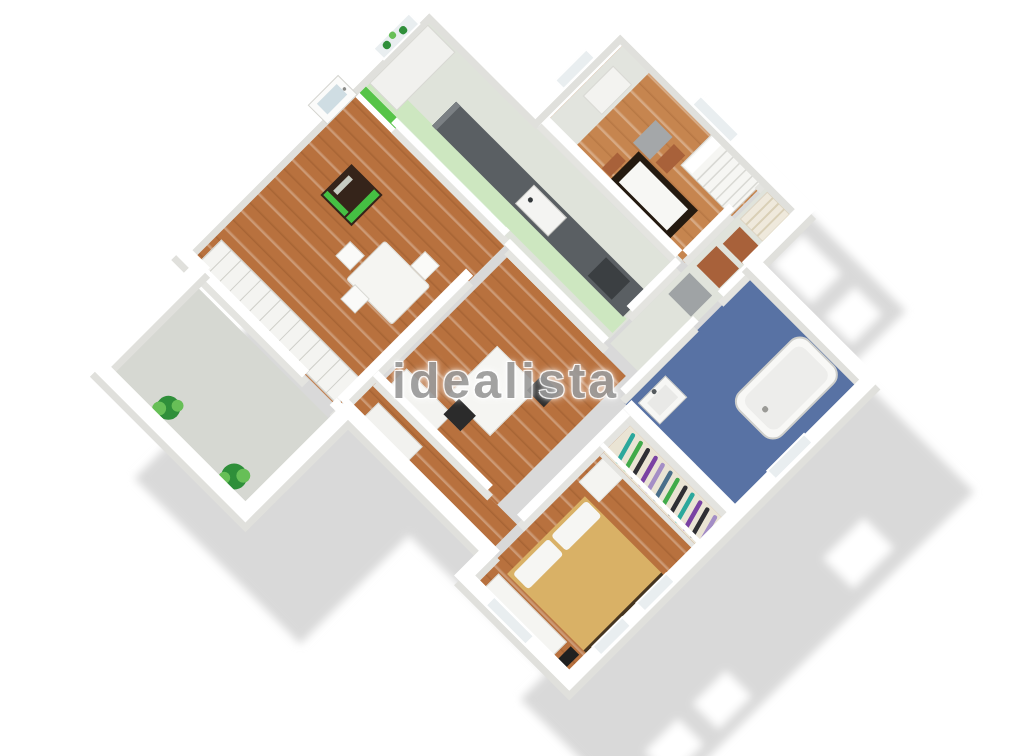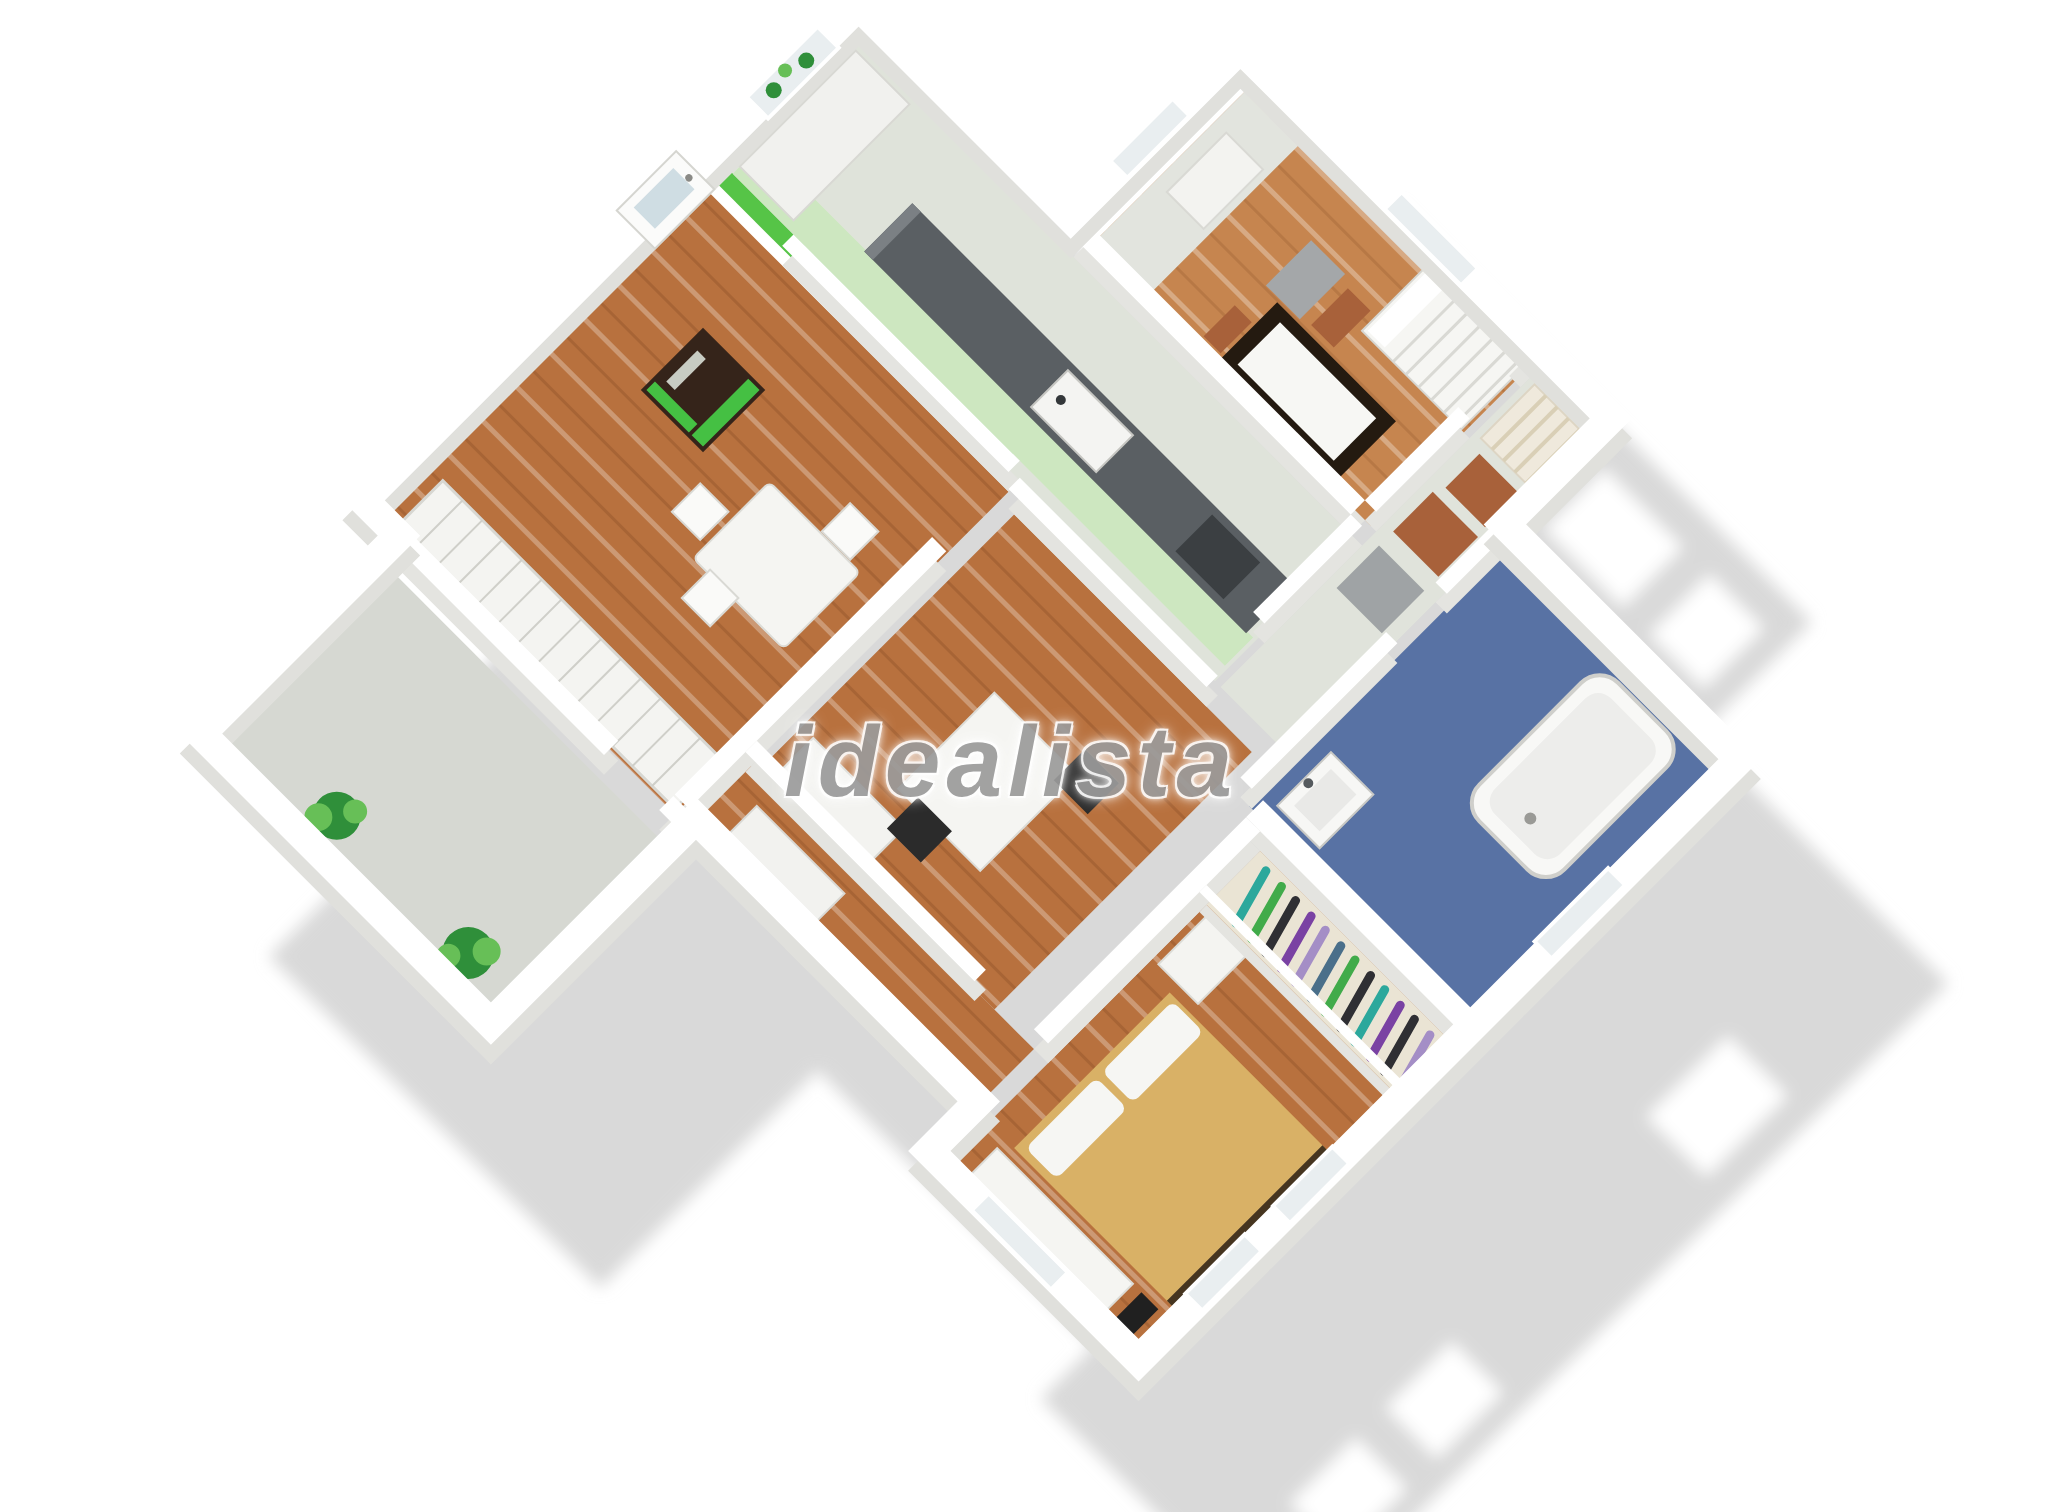--- a/index.html
+++ b/index.html
@@ -20,21 +20,20 @@
     font-weight: 700;
     letter-spacing: 3px;
     color: #9b9b9b;
     opacity: 0.92;
     text-shadow:
       0 0 2px #ffffff, 0 0 4px #ffffff, 0 0 8px #ffffff,
       1px 1px 0 #ffffff, -1px -1px 0 #ffffff,
       1px -1px 0 #ffffff, -1px 1px 0 #ffffff;
     user-select: none;
     pointer-events: none;
-    font-style: italic;
   }
 </style>
 </head>
 <body>
 
 <div id="stage">
 <svg id="plan-svg" width="1024" height="756" viewBox="0 0 1024 756" xmlns="http://www.w3.org/2000/svg">
   <defs>
     <path id="outl" d="M0,25 H140 V0 H490 V150 H610 V412 H535 V578 H110 V430 H145 V230 H0 Z"></path>
     <filter id="soft" x="-15%" y="-15%" width="130%" height="130%">

